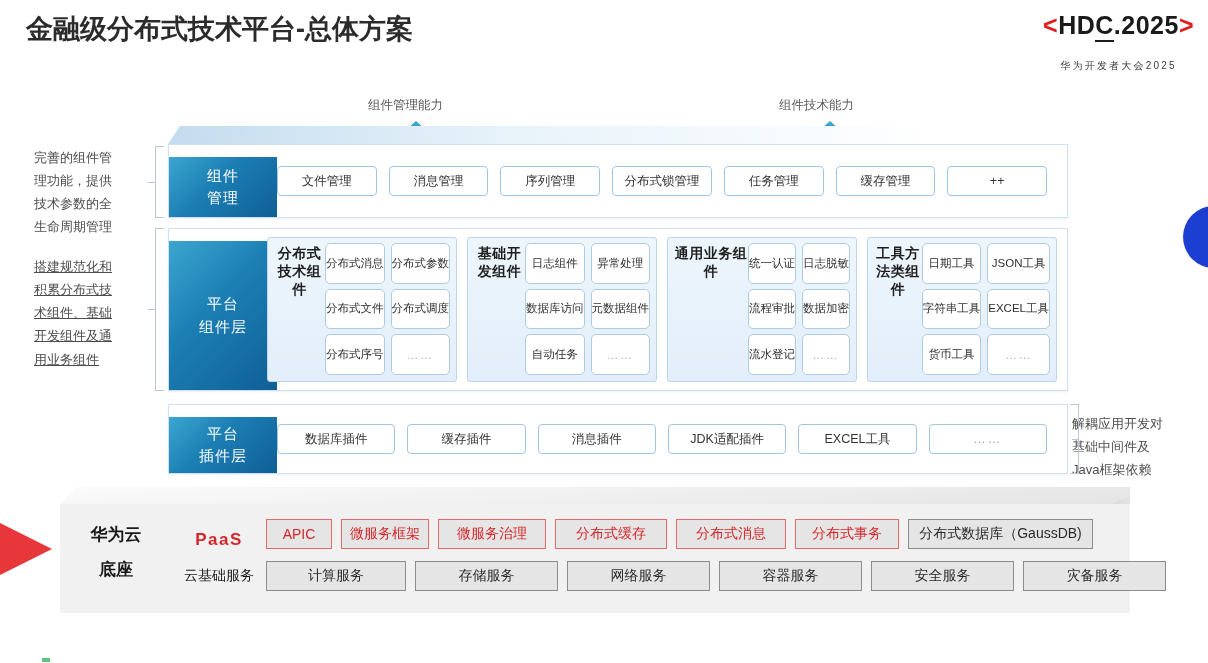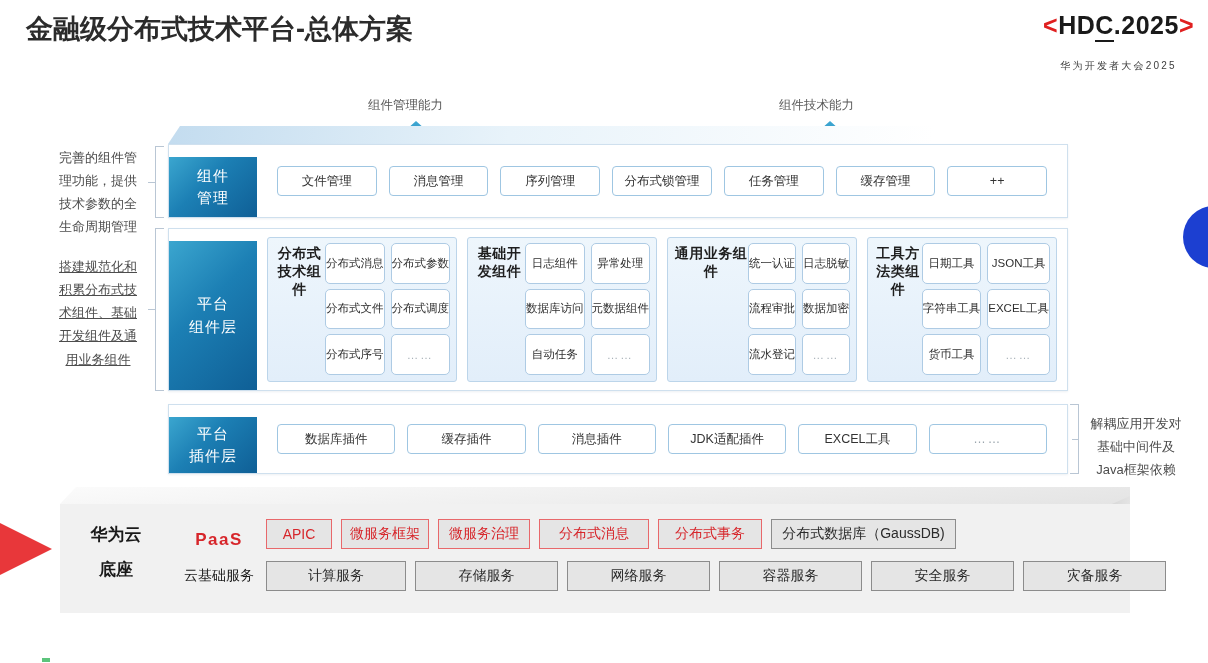--- a/index.html
+++ b/index.html
@@ -64,21 +64,21 @@
     box-shadow: 0 1px 2px rgba(80,110,140,.10);
   }
   
   .row-comp-mgmt { left: 168px; top: 144px; width: 900px; height: 74px; }
   
   .row-platform  { left: 168px; top: 228px; width: 900px; height: 163px; }
   
   .row-plugin    { left: 168px; top: 404px; width: 900px; height: 70px; }
 
   .layer-label {
-    position: absolute; left: 0; top: 0; bottom: 0; width: 88px;
+    position: absolute; left: 0; top: 0; bottom: 0; width: 108px;
     background: linear-gradient(135deg, #3ba6cf 0%, #1c7fb4 42%, #0f5f96 100%);
     display: flex; flex-direction: column; align-items: center; justify-content: center;
     color: #ffffff; font-size: 15px; line-height: 1.5; letter-spacing: 1px; margin-top: 12px;
   }
   .layer-body {
     position: absolute; left: 88px; right: 0; top: 0; bottom: 0;
     display: flex; align-items: center; justify-content: flex-start;
     padding: 0 14px;
   }
 
@@ -109,21 +109,21 @@
   .cell {
     background: #ffffff; border: 1px solid #aecbe4; border-radius: 5px;
     display: flex; align-items: center; justify-content: center;
     font-size: 11.5px; color: #2f2f2f; white-space: nowrap; min-height: 26px;
   }
   .cell.dots { color: #a9b2b9; letter-spacing: 2px; }
 
   
   .side-note {
     position: absolute; font-size: 13px; color: #4d4d4d;
-    line-height: 1.78; text-align: center; white-space: nowrap;
+    line-height: 1.78; white-space: nowrap;
   }
   .bracket {
     position: absolute; border: 1px solid #b9c6d4;
     border-right: none; width: 9px;
   }
   .bracket.right { border: 1px solid #b9c6d4; border-left: none; }
   .bracket-tick {
     position: absolute; width: 7px; height: 1px; background: #b9c6d4;
   }
 
@@ -323,21 +323,22 @@
   <div class="base-left">
     <div>华为云</div>
     <div>底座</div>
   </div>
 
   <div class="base-rows">
     <div class="base-row">
       <div class="base-row-label paas">PaaS</div>
       <div class="svc red" style="width:66px">APIC</div>
       <div class="svc red" style="width:88px">微服务框架</div>
-      <div class="svc red" style="width:92px">微服务治理</div>
+      <div class="svc red" style="width:108px">微服务治理</div>
+      <div class="svc red" style="width:112px">分布式缓存</div>
       <div class="svc red" style="width:110px">分布式消息</div>
       <div class="svc red" style="width:104px">分布式事务</div>
       <div class="svc gray" style="width:185px">分布式数据库（GaussDB)</div>
     </div>
 
     <div class="base-row">
       <div class="base-row-label basic">云基础服务</div>
       <div class="svc gray" style="width:140px">计算服务</div>
       <div class="svc gray" style="width:143px">存储服务</div>
       <div class="svc gray" style="width:143px">网络服务</div>

